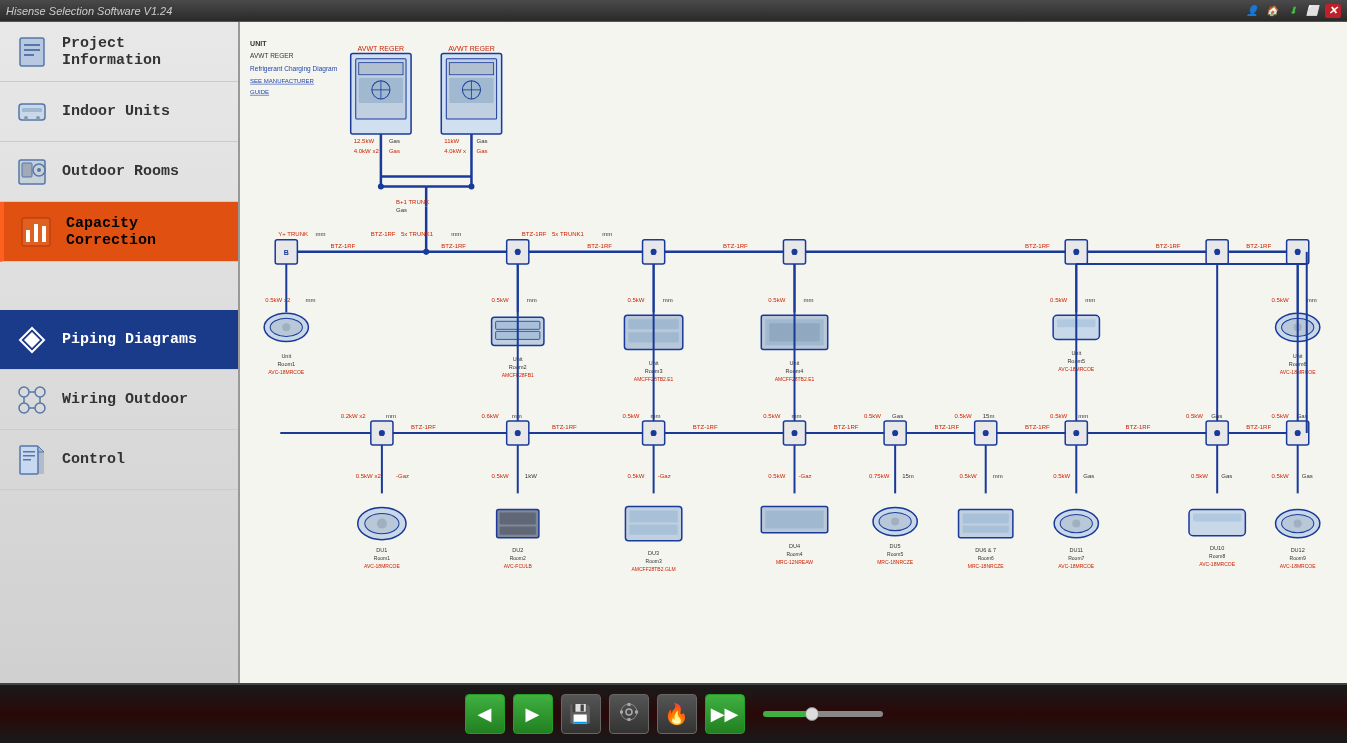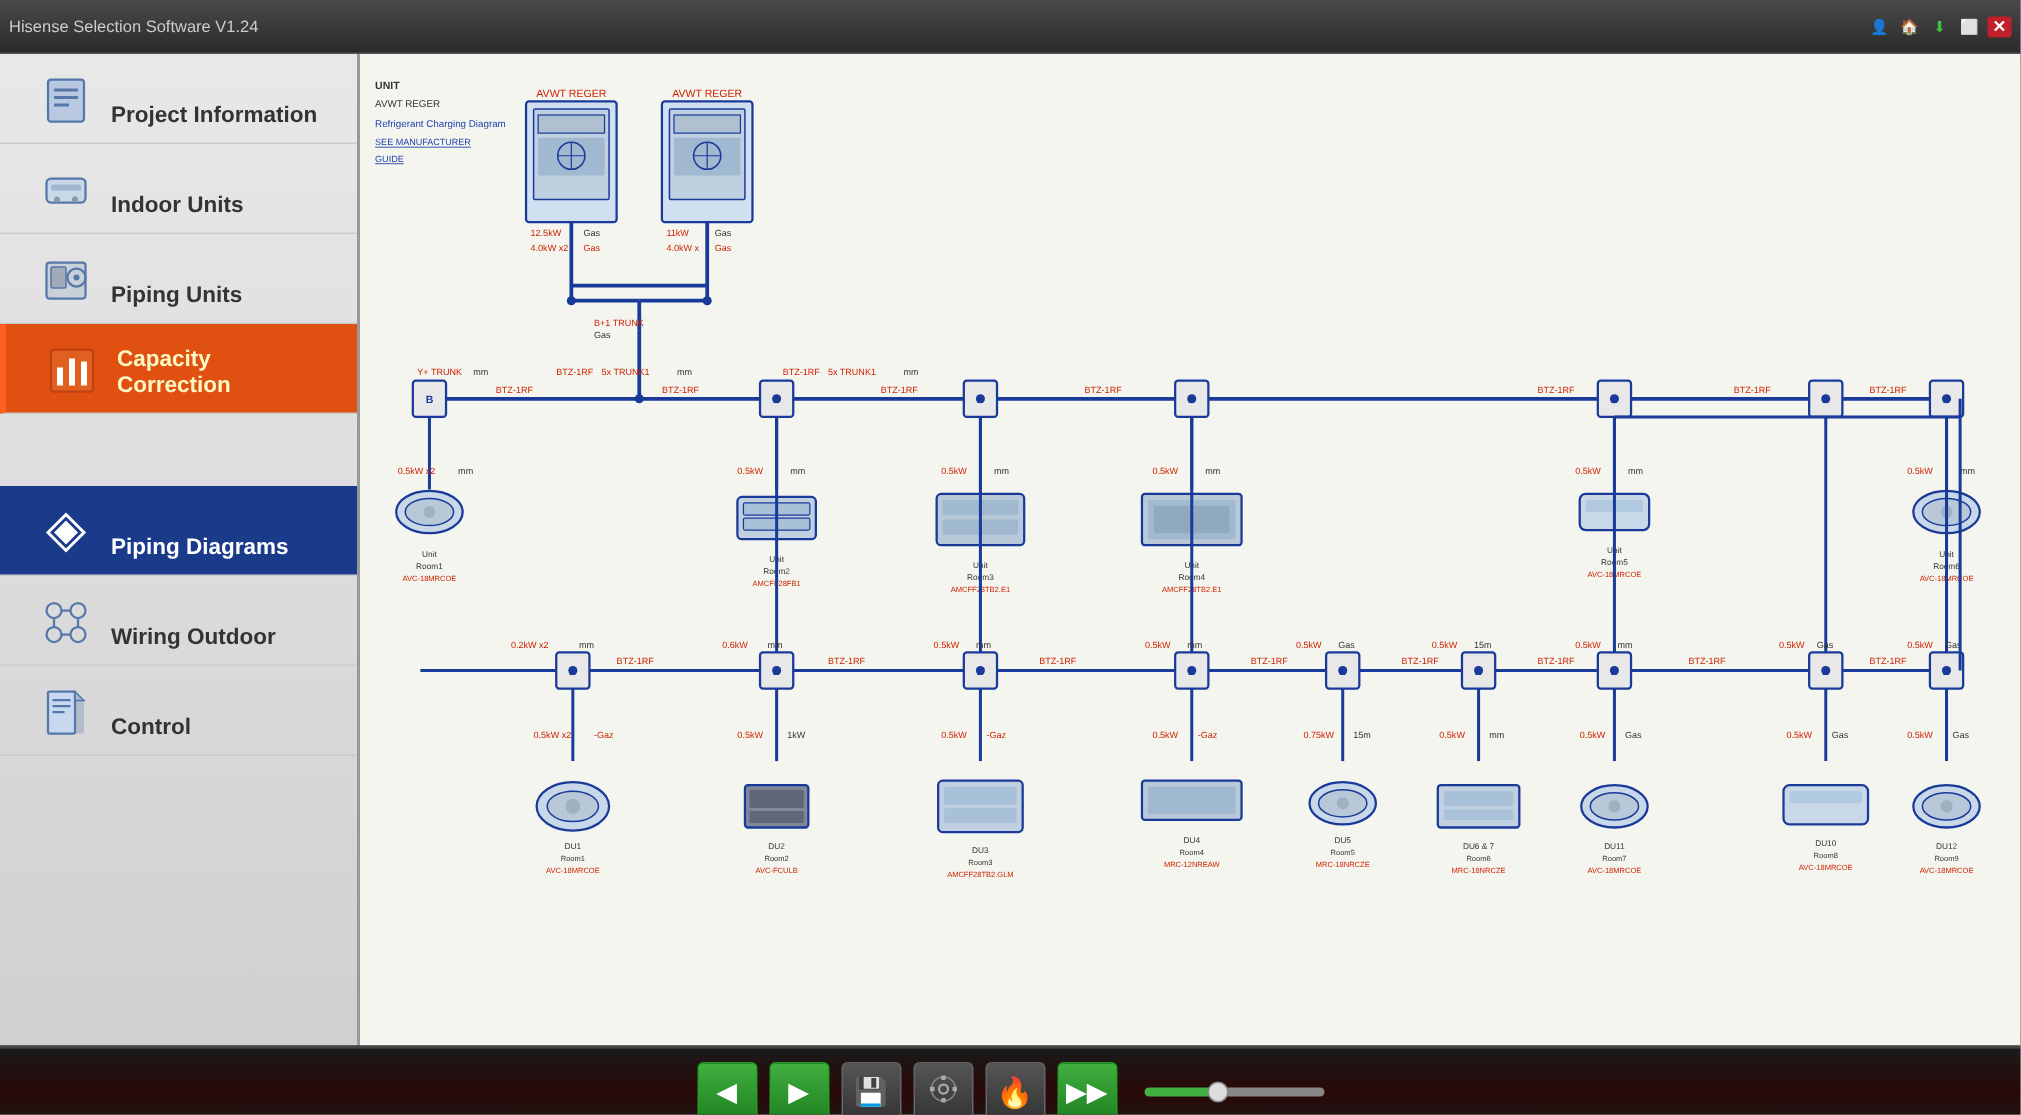--- a/index.html
+++ b/index.html
@@ -8,27 +8,28 @@
       height: 743px;
       background: #2a2a2a;
       font-family: Arial, sans-serif;
       overflow: hidden;
       position: relative;
     }
 
     
     #titlebar {
       width: 100%;
-      height: 36px;
+      height: 22px;
       background: linear-gradient(to bottom, #4a4a4a, #2a2a2a);
       display: flex;
       align-items: center;
       justify-content: space-between;
       padding: 0 6px;
       border-bottom: 1px solid #555;
+      font-style: italic;
     }
     #titlebar-title {
       color: #ccc;
       font-size: 11px;
     }
     #titlebar-controls {
       display: flex;
       gap: 4px;
       align-items: center;
     }
@@ -57,25 +58,26 @@
     #sidebar {
       width: 240px;
       background: linear-gradient(to bottom, #e8e8e8, #d0d0d0);
       border-right: 2px solid #999;
       display: flex;
       flex-direction: column;
       flex-shrink: 0;
     }
     .sidebar-item {
       display: flex;
-      align-items: flex-end;
-      padding: 10px 26px;
+      align-items: center;
+      padding: 10px 14px;
       cursor: pointer;
       border-bottom: 1px solid #ccc;
       min-height: 60px;
+      font-family: Liberation Mono, monospace;
     }
     .sidebar-item.active {
       background: #1a3a8a;
       margin-top: 48px;
     }
     .sidebar-item.active .sidebar-label {
       color: white;
       font-weight: bold;
     }
     .sidebar-icon {
@@ -212,33 +214,33 @@
 
     <div class="sidebar-item">
       <div class="sidebar-icon">
         <svg width="32" height="32" viewBox="0 0 32 32">
           <rect x="3" y="4" width="26" height="24" rx="2" fill="#c8d0d8" stroke="#5577aa" stroke-width="1.5"></rect>
           <rect x="6" y="7" width="10" height="14" rx="1" fill="#a0aab8" stroke="#5577aa" stroke-width="1"></rect>
           <circle cx="23" cy="14" r="6" fill="none" stroke="#5577aa" stroke-width="1.5"></circle>
           <circle cx="23" cy="14" r="2" fill="#5577aa"></circle>
         </svg>
       </div>
-      <span class="sidebar-label">Piping Units</span>
+      <span class="sidebar-label">Outdoor Rooms</span>
     </div>
 
     <div class="sidebar-item" style="background:#e05010; border-left:4px solid #ff6020;">
       <div class="sidebar-icon">
         <svg width="32" height="32" viewBox="0 0 32 32">
           <rect x="2" y="2" width="28" height="28" rx="2" fill="#e06020" stroke="#c04010" stroke-width="1.5"></rect>
           <rect x="6" y="14" width="4" height="12" fill="#fff"></rect>
           <rect x="14" y="8" width="4" height="18" fill="#fff"></rect>
           <rect x="22" y="10" width="4" height="16" fill="#fff"></rect>
         </svg>
       </div>
-      <span class="sidebar-label" style="color:#fef9c3;">Capacity Correction</span>
+      <span class="sidebar-label" style="color:#000000;">Capacity Correction</span>
     </div>
 
     <div class="sidebar-item active">
       <div class="sidebar-icon">
         <svg width="32" height="32" viewBox="0 0 32 32">
           <polygon points="16,4 4,16 16,28 28,16" fill="none" stroke="white" stroke-width="2"></polygon>
           <polygon points="16,8 8,16 16,24 24,16" fill="white"></polygon>
         </svg>
       </div>
       <span class="sidebar-label">Piping Diagrams</span>

